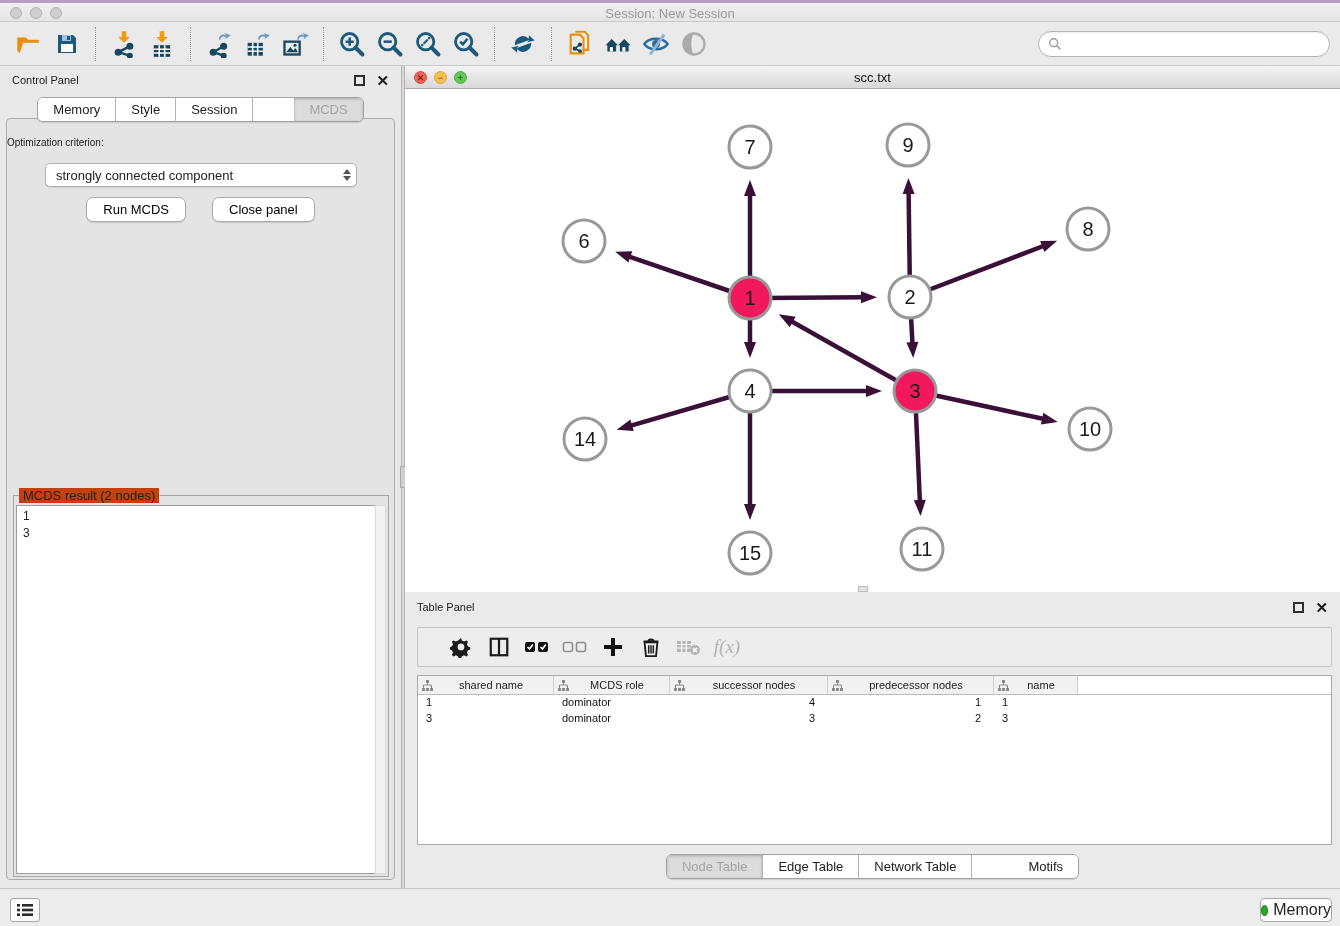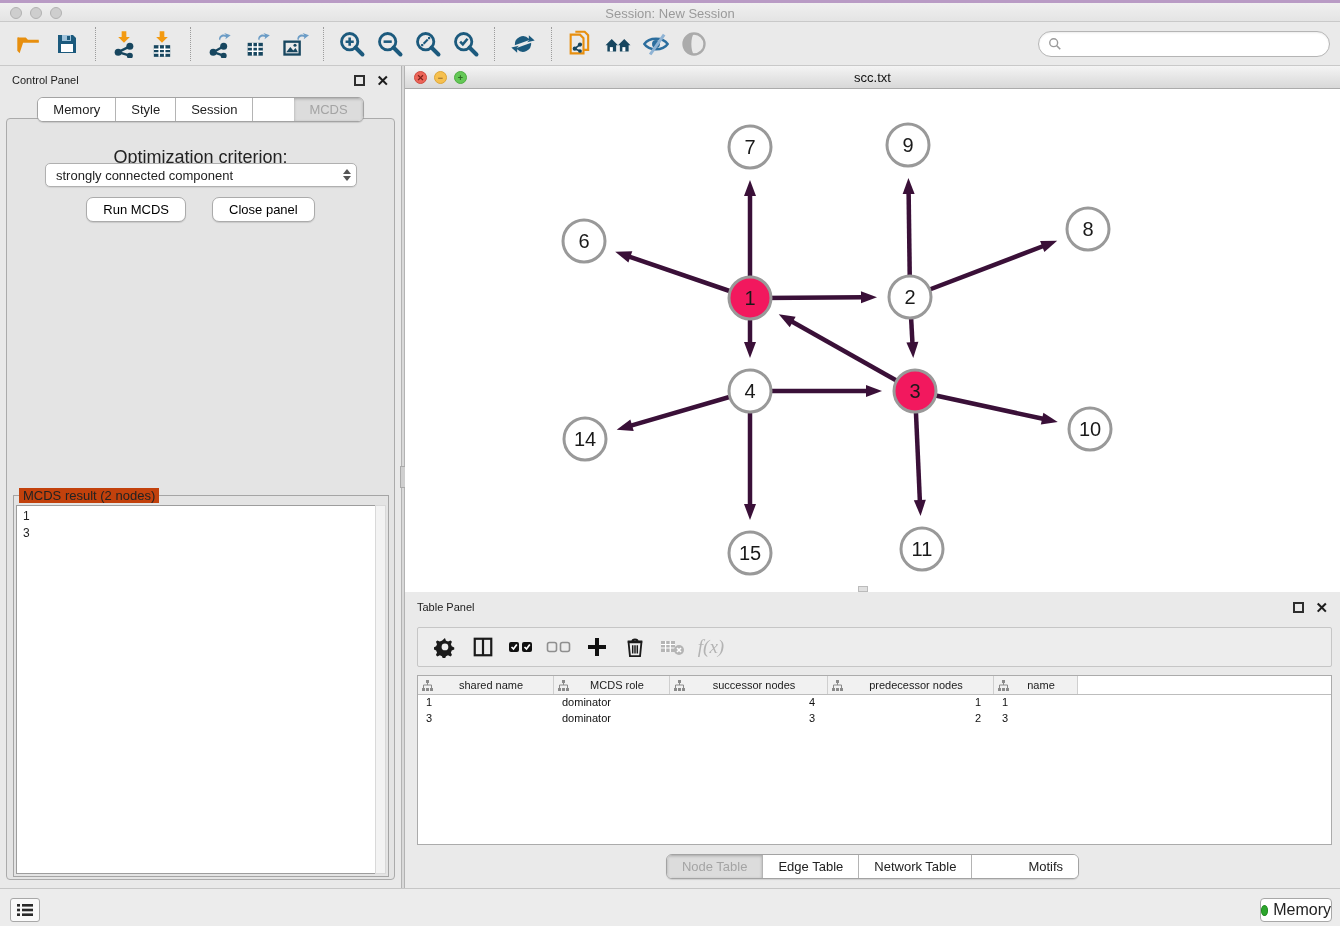--- a/index.html
+++ b/index.html
@@ -32,21 +32,21 @@
 
   .seg { display:inline-flex; border:1px solid #a3a3a3; border-radius:6px; overflow:hidden; background:#fff;
     box-shadow:0 1px 1px rgba(0,0,0,.12); }
   .seg .tab { padding:4px 15px; font-size:13px; background:#fff; border-right:1px solid #b4b4b4; cursor:pointer; white-space:nowrap; }
   .seg .tab:last-child { border-right:none;margin-left:41px; }
   .seg .tab.selected { background:#dcdcdc; color:#a4a4a4; box-shadow:inset 0 1px 3px rgba(0,0,0,.25); }
   .cp-tabs { position:absolute; top:31px; left:0; width:100%; text-align:center; z-index:3; }
 
   .cp-content { position:absolute; top:52px; left:6px; width:389px; height:762px;
     border:1px solid #ababab; border-radius:4px; background:#e4e4e4; }
-  .opt-label { text-align:center; margin-top:28px; font-size:18px; }
+  .opt-label { margin-top:18px; font-size:10px; }
   .dropdown { position:absolute; top:44px; left:38px; width:312px; height:24px; background:#fff; border:1px solid #b0b0b0;
     border-radius:5px; display:flex; align-items:center; padding-left:10px; font-size:13px; cursor:pointer;
     box-shadow:0 1px 1px rgba(0,0,0,.08); }
   .dd-stepper { margin-left:auto; width:18px; height:100%; display:flex; flex-direction:column; align-items:center; justify-content:center; gap:2px; }
   .dd-stepper i { width:0; height:0; border-left:4px solid transparent; border-right:4px solid transparent; display:block; }
   .dd-up { border-bottom:5px solid #555; }
   .dd-down { border-top:5px solid #555; }
   .btn-row { position:absolute; top:78px; left:0; width:100%; display:flex; justify-content:center; gap:26px; }
   .aq-btn { background:#fff; border:1px solid #ababab; border-radius:7px; padding:4px 16px; font-size:13px; cursor:pointer;
     box-shadow:0 1px 1px rgba(0,0,0,.12); }
@@ -73,21 +73,21 @@
   .tl-red { background:#ec6559; border:1px solid #ce4b40; color:#7e211a; }
   .tl-yellow { background:#f6c04f; border:1px solid #dda638; color:#93682a; }
   .tl-green { background:#64c856; border:1px solid #4ead41; color:#2c6d23; }
   .net-canvas { position:relative; width:935px; height:503px; background:#fff; overflow:hidden; }
 
   .hsplit-grip { position:absolute; top:586px; left:858px; width:10px; height:6px; background:#e0e0e0; border:1px solid #bbb; }
 
   
   .table-panel { position:absolute; top:592px; left:405px; width:935px; height:296px; background:#eaeaea; }
   .tp-toolbar { position:absolute; top:35px; left:12px; width:915px; height:40px; border:1px solid #c6c6c6; border-radius:2px;
-    background:#ededed; display:flex; align-items:center; padding:0 8px; }
+    background:#ededed; display:flex; align-items:center; padding:0 24px; }
   .tp-icon { width:32px; height:30px; display:flex; align-items:center; justify-content:center; margin:0 3px; cursor:pointer; }
   .fx { font-family:"Liberation Serif", serif; font-style:italic; font-size:19px; color:#b3b3b3; }
 
   .data-table { position:absolute; top:83px; left:12px; width:915px; height:170px; background:#fff; border:1px solid #ababab; overflow:hidden; }
   .dt-header { display:flex; height:19px; border-bottom:1px solid #bdbdbd; }
   .dt-th { background:#f1f1f1; border-right:1px solid #cfcfcf; display:flex; align-items:center; font-size:11px; color:#1b1b1b; padding:0 4px; }
   .dt-th .lbl { flex:1; text-align:center; }
   .dt-row { display:flex; height:16px; font-size:11px; color:#111; }
   .dt-td { padding:1px 8px; white-space:nowrap; overflow:hidden; }
   .dt-td.num { text-align:right; padding-right:13px; }

